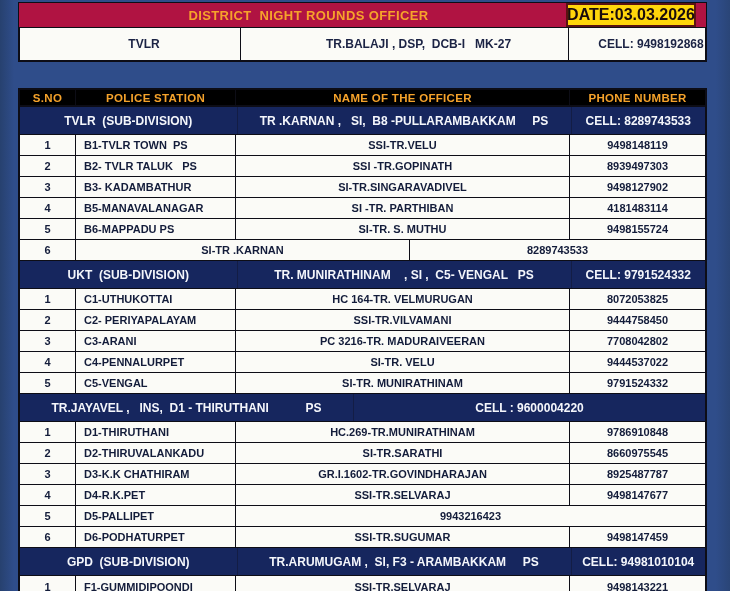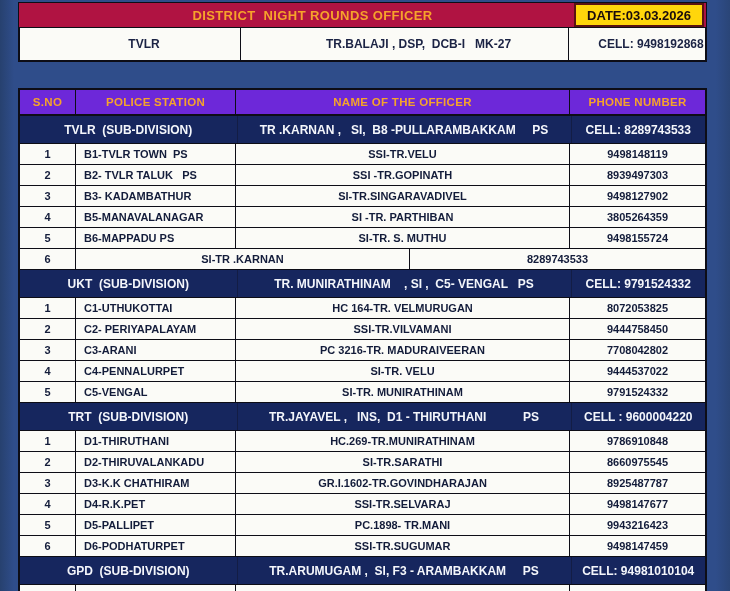--- a/index.html
+++ b/index.html
@@ -25,25 +25,25 @@
     flex: 1;
     text-align: center;
     color: #f6a32b;
     font-size: 13px;
     letter-spacing: .4px;
     white-space: pre;
   }
   .date-box {
     width: 130px;
     height: 24px;
-    margin-right: 2px;
+    margin-right: 10px;
     background: #ffd60b;
     border: 2px solid #5a1212;
     color: #1a0c0c;
-    font-size: 13px;
+    font-size: 16px;
     display: flex;
     align-items: center;
     justify-content: center;
     white-space: pre;
   }
 
   
   .info-row {
     height: 34px;
     background: #fbfbf7;
@@ -66,22 +66,22 @@
   }
   .row { display: flex; align-items: stretch; }
   .row > div { display: flex; align-items: center; white-space: pre; overflow: hidden; }
   .c1 { width: 56px;  justify-content: center; border-right: 1.5px solid #0d0d16; }
   .c2 { width: 160px; justify-content: flex-start; padding-left: 8px; border-right: 1.5px solid #0d0d16; }
   .c3 { width: 334px; justify-content: center; border-right: 1.5px solid #0d0d16; }
   .c4 { flex: 1;      justify-content: center; }
   .g12 { width: 217.5px; justify-content: center; border-right: 1.5px solid rgba(13,13,22,.35); }
 
   .thead {
-    height: 26px;
-    background: #6d28d9;
+    height: 17px;
+    background: #000000;
     color: #f6a32b;
     font-size: 11.5px;
     letter-spacing: .3px;
     border-bottom: 2px solid #0d0d16;
   }
   .thead > div { justify-content: center; padding-left: 0; }
 
   .subdiv {
     height: 28px;
     background: #16265e;
@@ -145,21 +145,21 @@
     <div class="row drow">
       <div class="c1">3</div>
       <div class="c2">B3- KADAMBATHUR</div>
       <div class="c3">SI-TR.SINGARAVADIVEL</div>
       <div class="c4">9498127902</div>
     </div>
     <div class="row drow">
       <div class="c1">4</div>
       <div class="c2">B5-MANAVALANAGAR</div>
       <div class="c3">SI -TR. PARTHIBAN</div>
-      <div class="c4">3805264359</div>
+      <div class="c4">4181483114</div>
     </div>
     <div class="row drow">
       <div class="c1">5</div>
       <div class="c2">B6-MAPPADU PS</div>
       <div class="c3">SI-TR. S. MUTHU</div>
       <div class="c4">9498155724</div>
     </div>
     <div class="row drow">
       <div class="c1">6</div>
       <div class="c3">SI-TR .KARNAN</div>
@@ -196,21 +196,20 @@
       <div class="c4">9444537022</div>
     </div>
     <div class="row drow">
       <div class="c1">5</div>
       <div class="c2">C5-VENGAL</div>
       <div class="c3">SI-TR. MUNIRATHINAM</div>
       <div class="c4">9791524332</div>
     </div>
 
     <div class="row subdiv">
-      <div class="g12">TRT  (SUB-DIVISION)</div>
       <div class="c3">TR.JAYAVEL ,   INS,  D1 - THIRUTHANI           PS</div>
       <div class="c4">CELL : 9600004220</div>
     </div>
     <div class="row drow">
       <div class="c1">1</div>
       <div class="c2">D1-THIRUTHANI</div>
       <div class="c3">HC.269-TR.MUNIRATHINAM</div>
       <div class="c4">9786910848</div>
     </div>
     <div class="row drow">
@@ -227,21 +226,20 @@
     </div>
     <div class="row drow">
       <div class="c1">4</div>
       <div class="c2">D4-R.K.PET</div>
       <div class="c3">SSI-TR.SELVARAJ</div>
       <div class="c4">9498147677</div>
     </div>
     <div class="row drow">
       <div class="c1">5</div>
       <div class="c2">D5-PALLIPET</div>
-      <div class="c3">PC.1898- TR.MANI</div>
       <div class="c4">9943216423</div>
     </div>
     <div class="row drow">
       <div class="c1">6</div>
       <div class="c2">D6-PODHATURPET</div>
       <div class="c3">SSI-TR.SUGUMAR</div>
       <div class="c4">9498147459</div>
     </div>
 
     <div class="row subdiv">

